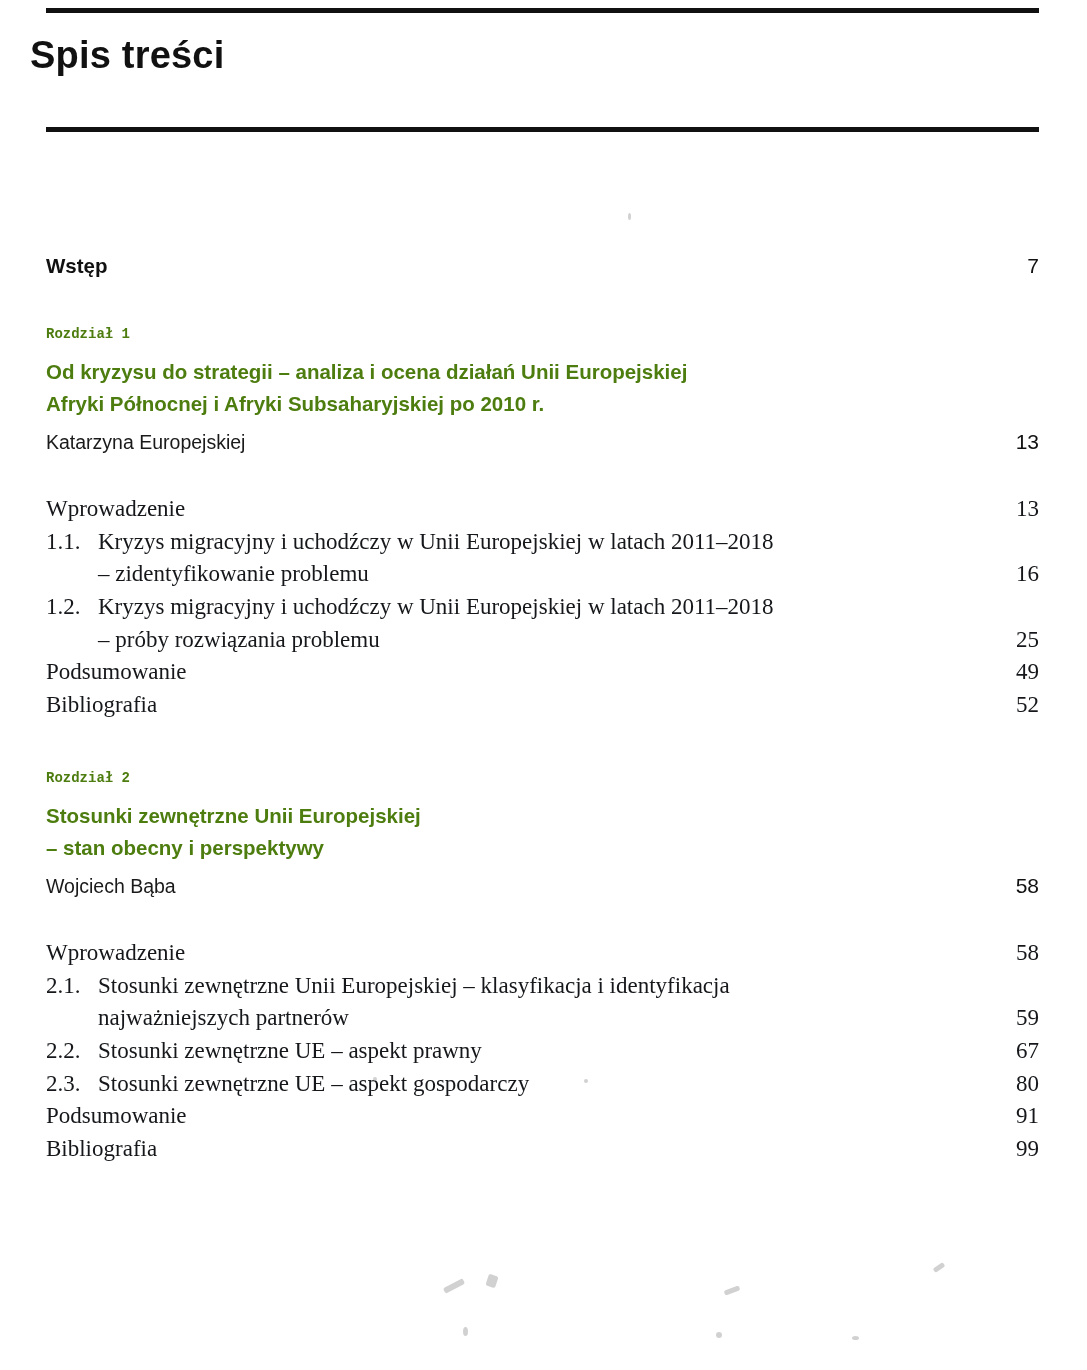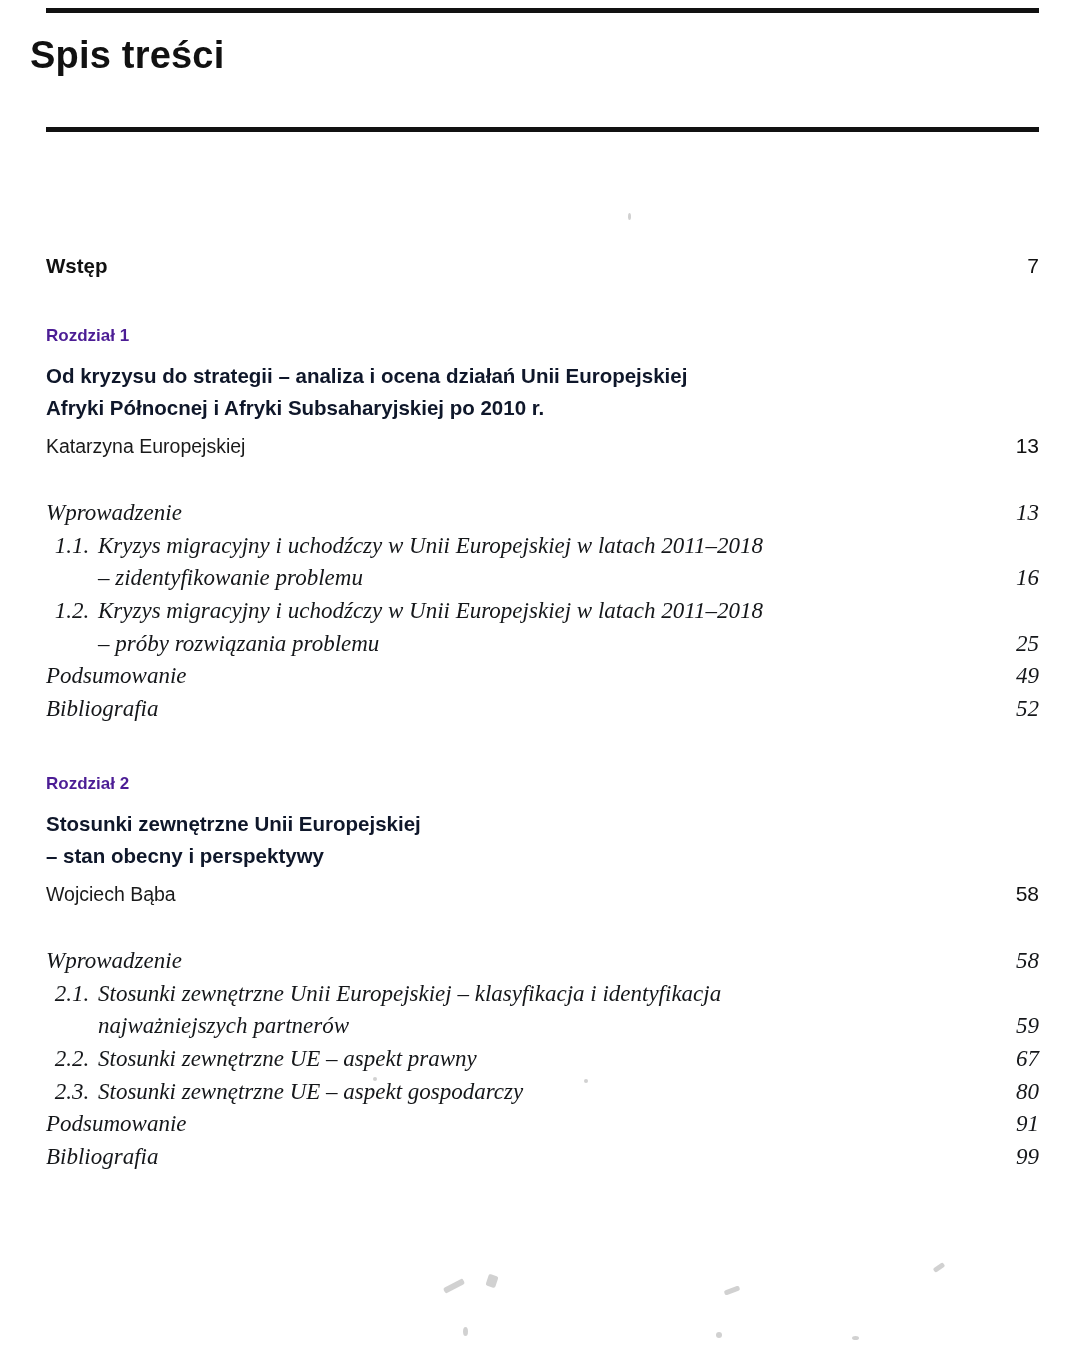--- a/index.html
+++ b/index.html
@@ -82,58 +82,56 @@
     font-weight: normal;
     font-size: 19.5px;
     color: #1a1a1a;
     line-height: 1.5;
   }
   .serif {
     font-family: "Liberation Serif", serif;
     font-size: 23px;
     color: #15171a;
     line-height: 1.42;
-    font-style: italic;
   }
   .pg-sans {
     font-family: "Liberation Sans", sans-serif;
     font-size: 21px;
     font-weight: normal;
     color: #111111;
   }
   .pg-serif {
     font-family: "Liberation Serif", serif;
     font-size: 23px;
     color: #15171a;
   }
   .num-col {
     display: inline-block;
     width: 52px;
-    text-align: center;
   }
   .indent-sub {
     padding-left: 52px;
   }
   .gap-48 { height: 48px; }
   .gap-14 { height: 14px; }
   .gap-8  { height: 8px; }
   .gap-36 { height: 36px; }
   .gap-44 { height: 44px; }
   .author-row .txt { font-family: "Liberation Sans", sans-serif; font-size: 19.5px; }
   .chapter-label {
-    font-family: Liberation Sans, sans-serif;
-    font-weight: bold;
-    font-size: 17px;
-    color: #4c1d95;
+    font-family: Liberation Mono, monospace;
+    font-weight: bold;
+    font-size: 14px;
+    color: #4d7c0f;
   }
   .title-line {
     font-family: "Liberation Sans", sans-serif;
     font-weight: bold;
     font-size: 20.5px;
-    color: #0f172a;
+    color: #4d7c0f;
     line-height: 1.56;
   }
   .speck {
     position: absolute;
     background: #b9b9b9;
     border-radius: 50%;
     opacity: 0.65;
   }
 </style>
 </head>

